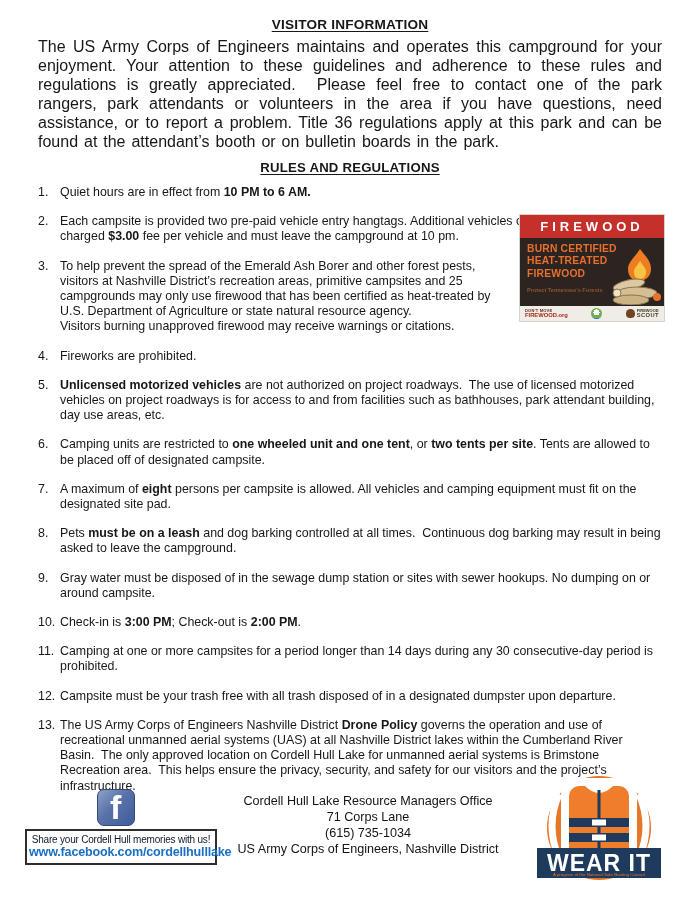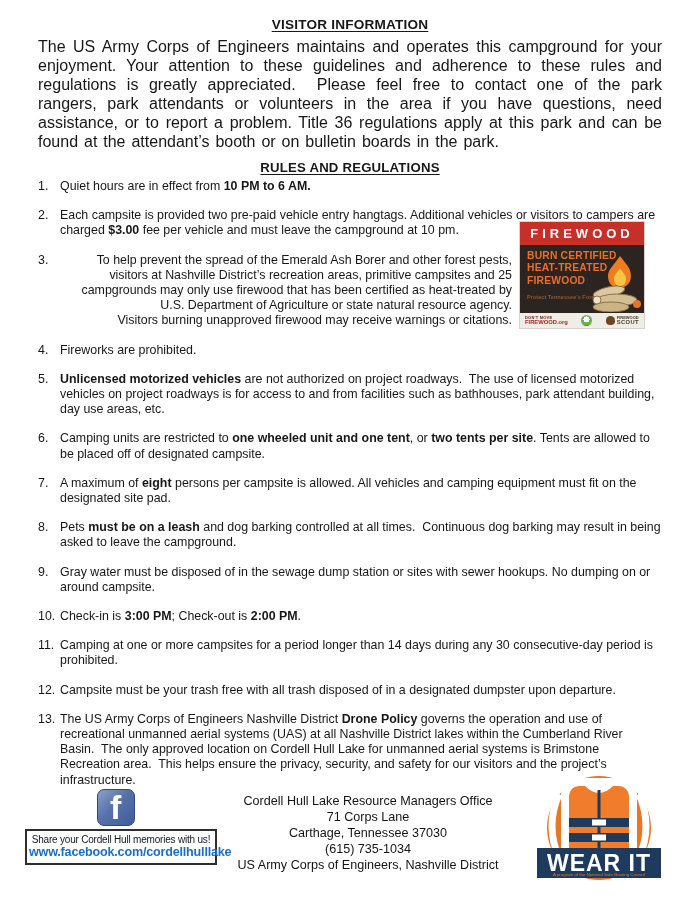--- a/index.html
+++ b/index.html
@@ -4,30 +4,30 @@
 <style>
   * { margin: 0; padding: 0; box-sizing: border-box; }
   html, body { background: #ffffff; }
   body { width: 700px; height: 906px; font-family: "Liberation Sans", sans-serif; color: #171717; }
   .page { position: relative; width: 700px; height: 906px; padding: 17px 38px 0; overflow: hidden; background: #fff; }
 
   h1.doc-title { font-size: 13.6px; font-weight: bold; text-align: center;
     text-decoration: underline; text-underline-offset: 2px; margin-bottom: 5px; letter-spacing: .2px; }
   .intro { font-size: 16px; line-height: 19px; text-align: justify; word-spacing: 1.5px; }
   h2.rules-title { font-size: 13.2px; font-weight: bold; text-align: center;
-    text-decoration: underline; text-underline-offset: 2px; margin: 9px 0 4px; letter-spacing: .2px; }
+    text-decoration: underline; text-underline-offset: 2px; margin: 9px 0 10px; letter-spacing: .2px; }
 
   ol.rules { list-style: none; }
   ol.rules li { display: flex; align-items: flex-start; font-size: 12.4px; line-height: 15.2px; margin-bottom: 14px; }
   ol.rules .num { width: 22px; flex: 0 0 22px; }
   ol.rules .txt { flex: 1 1 auto; }
-  ol.rules li.rule-wrap .txt { flex: 0 0 auto; width: 452px; text-align: right; }
+  ol.rules li.rule-wrap .txt { flex: 0 0 auto; width: 452px; }
 
   
-  .poster { position: absolute; left: 520px; top: 222px; width: 124px; height: 106px;
+  .poster { position: absolute; left: 520px; top: 215px; width: 144px; height: 106px;
     box-shadow: 0 0 0 1px #d8d4cd; }
   .poster-banner { height: 23px; background: #c5302a; color: #ffffff; font-weight: bold;
     font-size: 13px; letter-spacing: 4px; text-align: center; line-height: 23px; }
   .poster-body { position: relative; height: 68px; background: #2b2421; padding: 5px 0 0 7px; }
   .poster-line { color: #e96f2d; font-weight: bold; font-size: 10.3px; line-height: 12.3px; letter-spacing: .2px; }
   .poster-tagline { color: #93552a; font-size: 5.6px; font-weight: bold; margin-top: 7px; }
   .poster-fire { position: absolute; right: 1px; bottom: 1px; }
   .poster-strip { height: 15px; background: #f0ede7; display: flex; align-items: center;
     justify-content: space-between; padding: 0 5px; }
   .mini-logo { display: flex; align-items: center; gap: 2px; }
@@ -159,21 +159,20 @@
   </div>
 
   <div class="share-box">
     <div class="share-line">Share your Cordell Hull memories with us!</div>
     <div class="share-url">www.facebook.com/cordellhulllake</div>
   </div>
 
   <div class="office">
     <div>Cordell Hull Lake Resource Managers Office</div>
     <div>71 Corps Lane</div>
-    <div>Carthage, Tennessee 37030</div>
     <div>(615) 735-1034</div>
     <div>US Army Corps of Engineers, Nashville District</div>
   </div>
 
   <div class="wearit">
     <svg width="124" height="112" viewBox="0 0 124 112">
       <circle cx="62" cy="52" r="52" fill="#e87627"></circle>
       <path d="M 22 18 Q 8 50 22 82" stroke="#ffffff" stroke-width="7" fill="none"></path>
       <path d="M 102 18 Q 116 50 102 82" stroke="#ffffff" stroke-width="7" fill="none"></path>
       <rect x="24" y="2" width="76" height="88" rx="17" fill="#ffffff"></rect>

